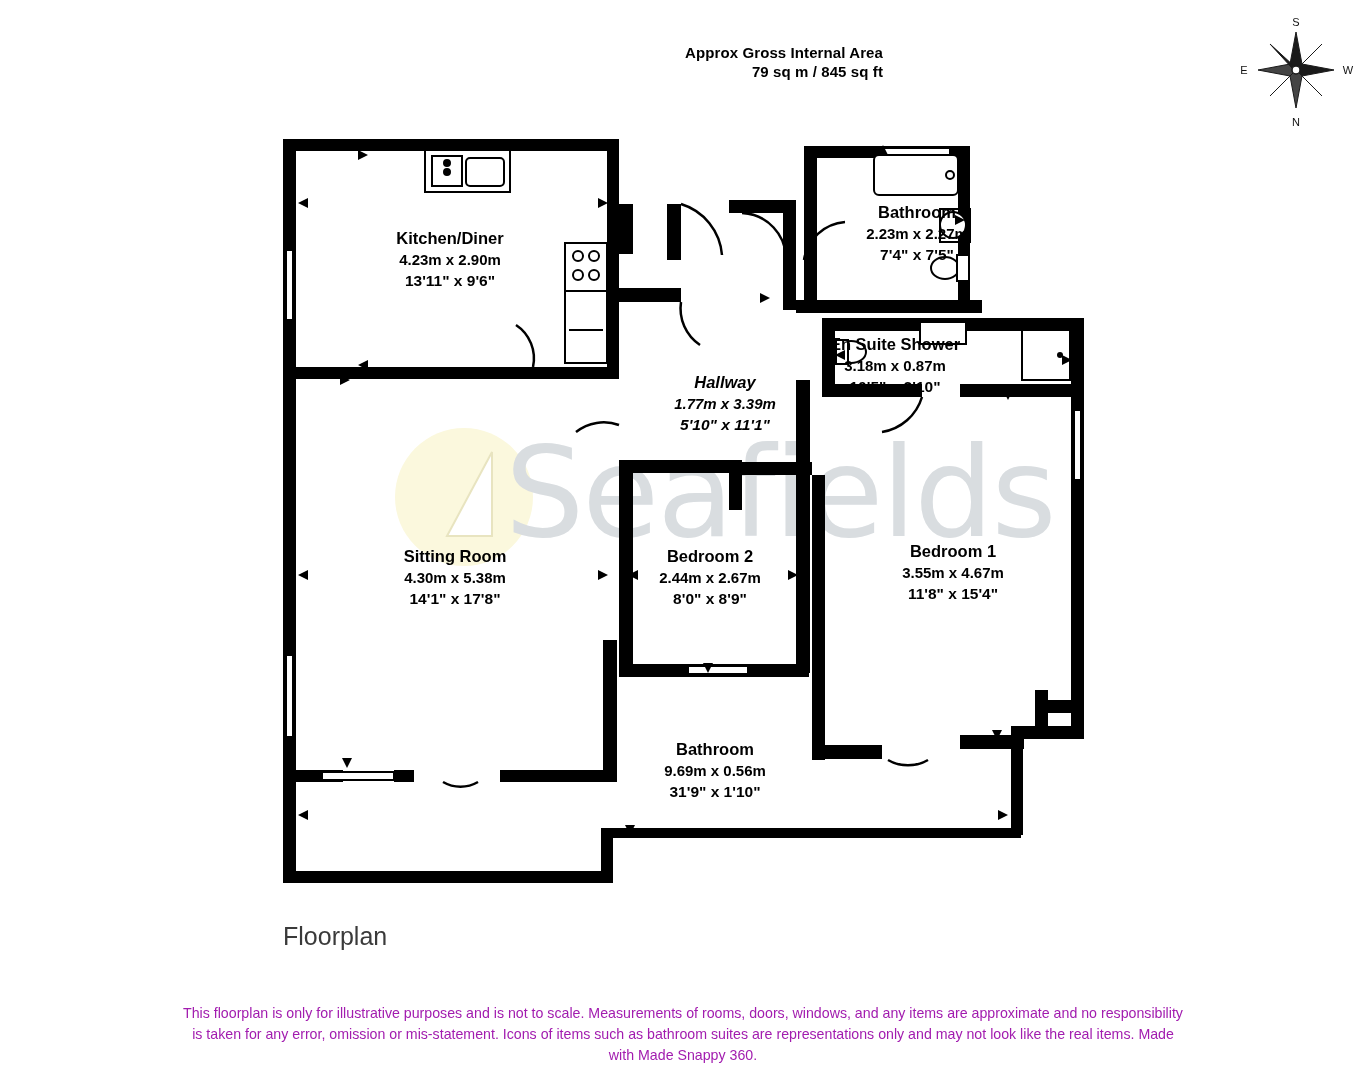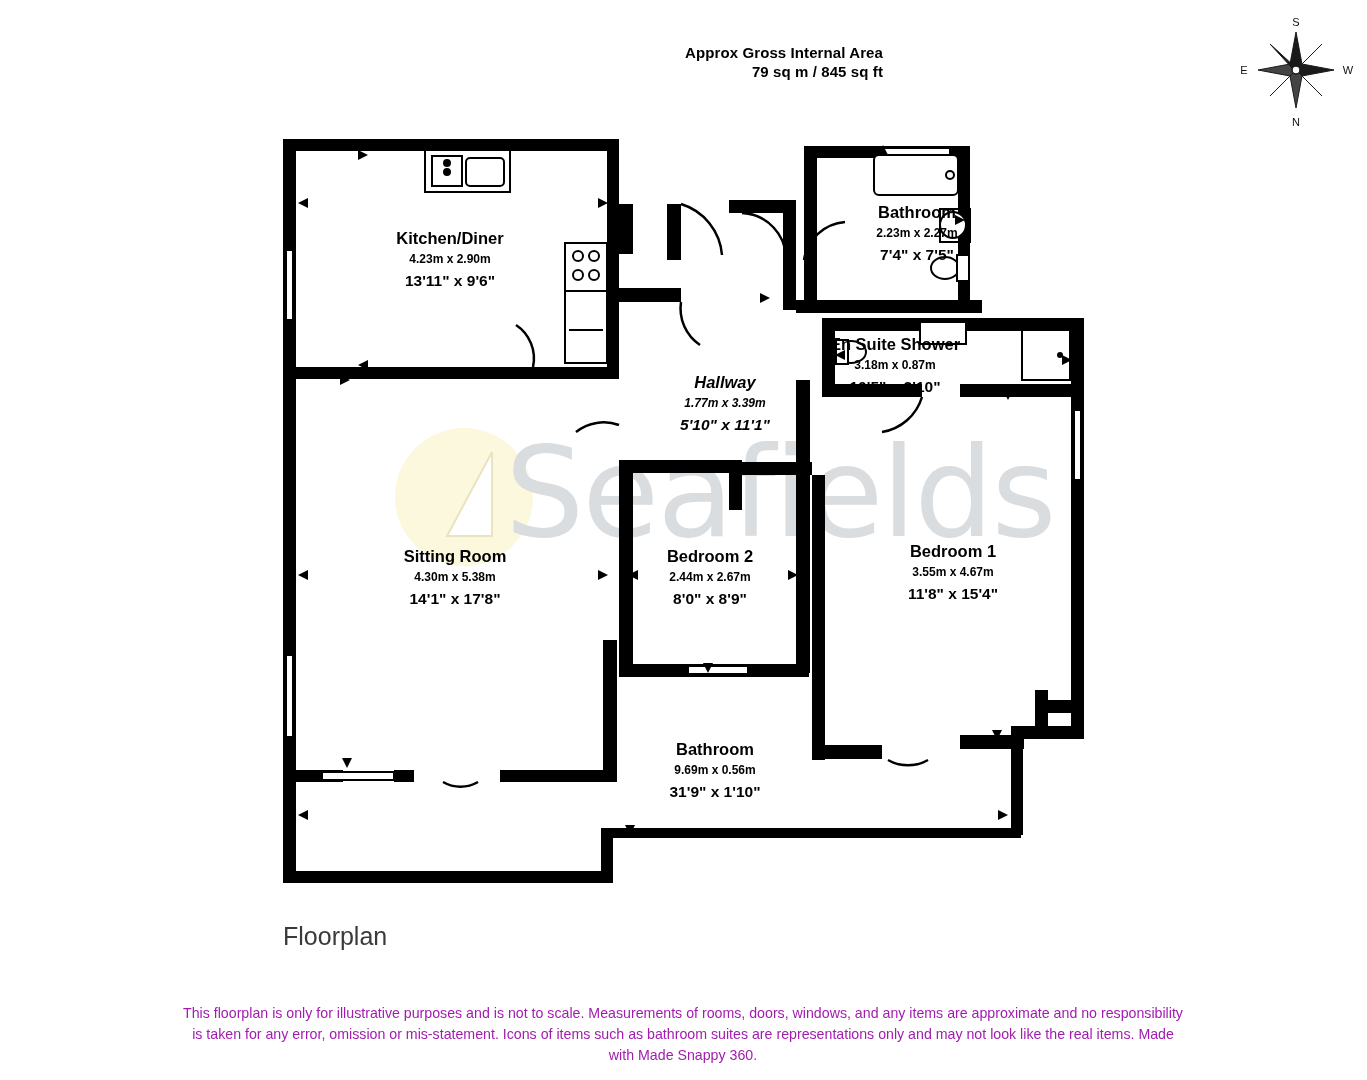--- a/index.html
+++ b/index.html
@@ -23,21 +23,21 @@
   }
   #header-title{left:483px;top:43px;width:400px;}
 
   .roomlabel{
     position:absolute;
     text-align:center;
     line-height:21px;
     white-space:nowrap;
   }
   .roomlabel .nm{font-weight:bold;font-size:16.5px;display:block;}
-  .roomlabel .dm{font-weight:bold;font-size:12px;display:block;}
+  .roomlabel .dm{font-weight:bold;font-size:15px;display:block;}
   .roomlabel .df{font-weight:bold;font-size:15.5px;display:block;}
 
   #label-kitchen{left:300px;top:228px;width:300px;}
   #label-bathroom{left:767px;top:202px;width:300px;}
   #label-ensuite{left:745px;top:334px;width:300px;}
   #label-hallway{left:575px;top:372px;width:300px;font-style:italic;}
   #label-sitting{left:305px;top:546px;width:300px;}
   #label-bed2{left:560px;top:546px;width:300px;}
   #label-bed1{left:803px;top:541px;width:300px;}
   #label-balcony{left:565px;top:739px;width:300px;}

